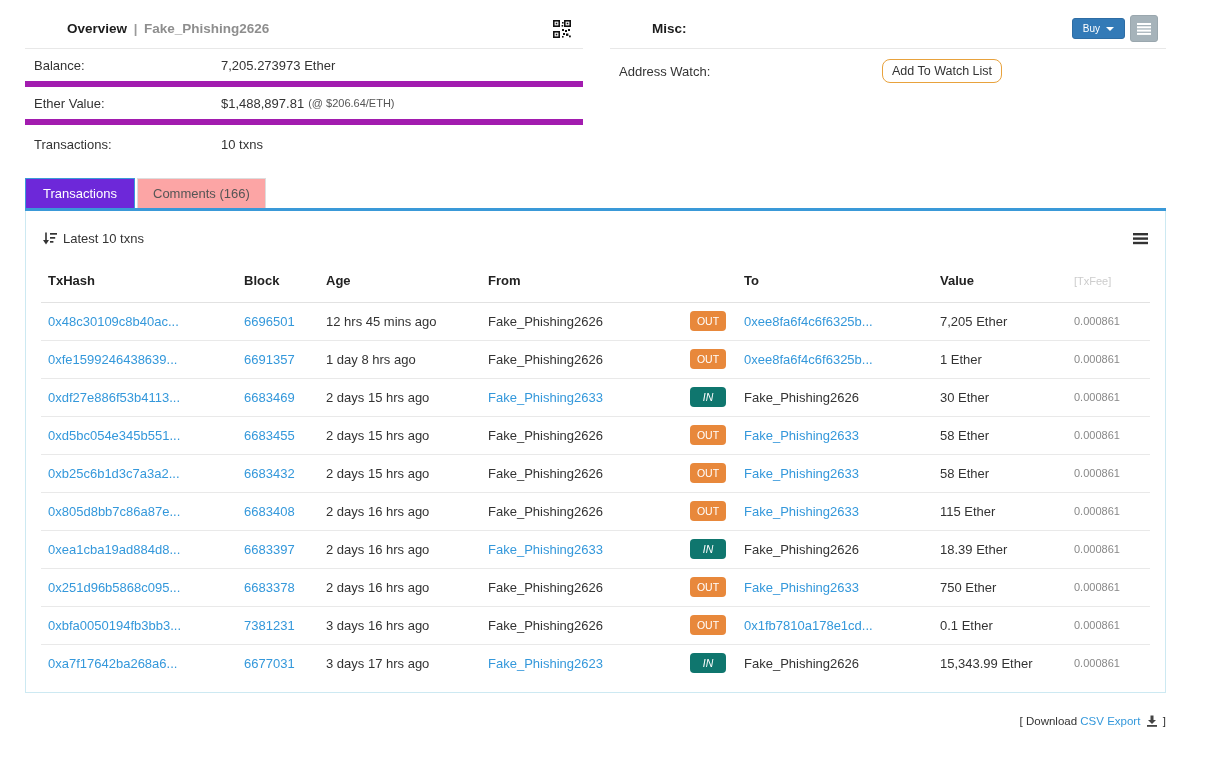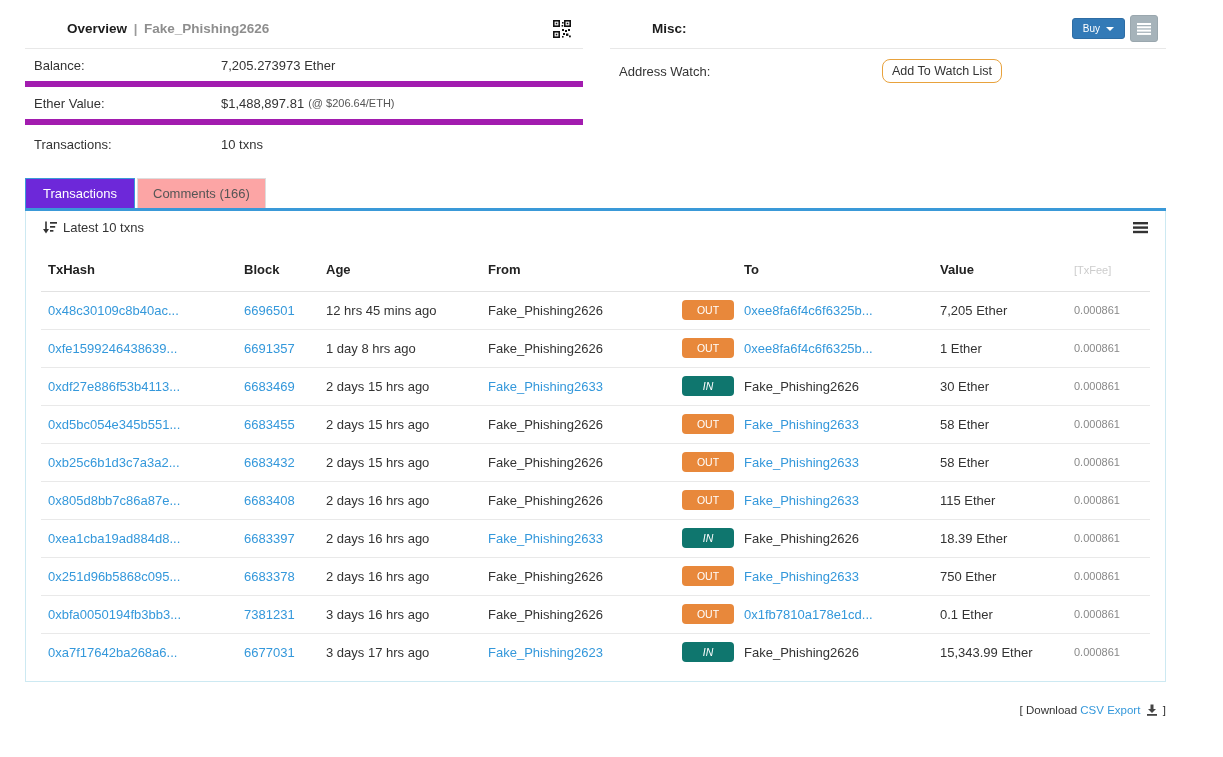--- a/index.html
+++ b/index.html
@@ -60,41 +60,41 @@
     background:#fca5a5; border:1px solid #ddd; border-bottom:none; margin-right:2px;
     min-width:110px; text-align:center;
   }
   .tab.active { background:#6d28d9; color:#fff; border-color:#3a99d8; }
 
   
   .tx-panel {
     width:1141px; border:1px solid #cde9f2; border-top:none;
     padding:0 15px 10px 15px; background:#fff;
   }
-  .toolbar { display:flex; align-items:center; padding:9px 2px 14px 2px; color:#333; }
+  .toolbar { display:flex; align-items:center; padding:20px 2px 14px 2px; color:#333; }
   .toolbar-label { margin-left:6px; }
   .toolbar-menu { margin-left:auto; cursor:pointer; line-height:0; }
 
   table.txs { width:100%; border-collapse:collapse; table-layout:fixed; }
   table.txs th {
     text-align:left; font-weight:bold; color:#222; font-size:13px;
     height:42px; border-bottom:1px solid #e2e2e2; padding-left:7px; vertical-align:middle;
   }
   table.txs th.c-fee { color:#ccc; font-size:11px; font-weight:normal; }
   table.txs td {
     height:38px; border-bottom:1px solid #e9e9e9; padding-left:7px;
     vertical-align:middle; white-space:nowrap; overflow:hidden;
   }
   table.txs tr:last-child td { border-bottom:none; }
   .c-hash{width:196px} .c-block{width:82px} .c-age{width:162px} .c-from{width:198px}
   .c-dir{width:58px; text-align:center; padding-left:0 !important;}
   .c-to{width:196px} .c-val{width:134px} .c-fee{}
   td.c-fee { font-size:11px; color:#888; }
   .badge {
-    display:inline-block; width:52px; padding:4px 0; border-radius:4px;
+    display:inline-block; width:36px; padding:4px 0; border-radius:4px;
     color:#fff; font-size:10.5px; text-align:center;
   }
   .badge.out { background:#e8883b; }
   .badge.in  { background:#0f766e;font-style:italic; }
 
   
   .footer { width:1141px; text-align:right; margin-top:22px; font-size:11.5px; color:#333; }
   .footer a { color:#3498db; }
   .dl-icon { vertical-align:-2px; margin:0 2px; }
 </style>

